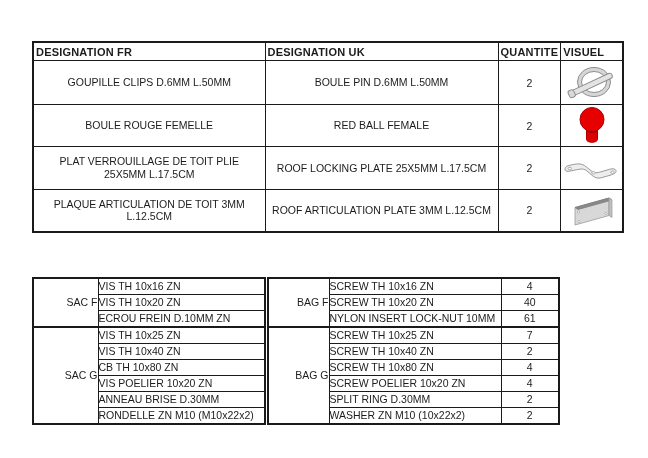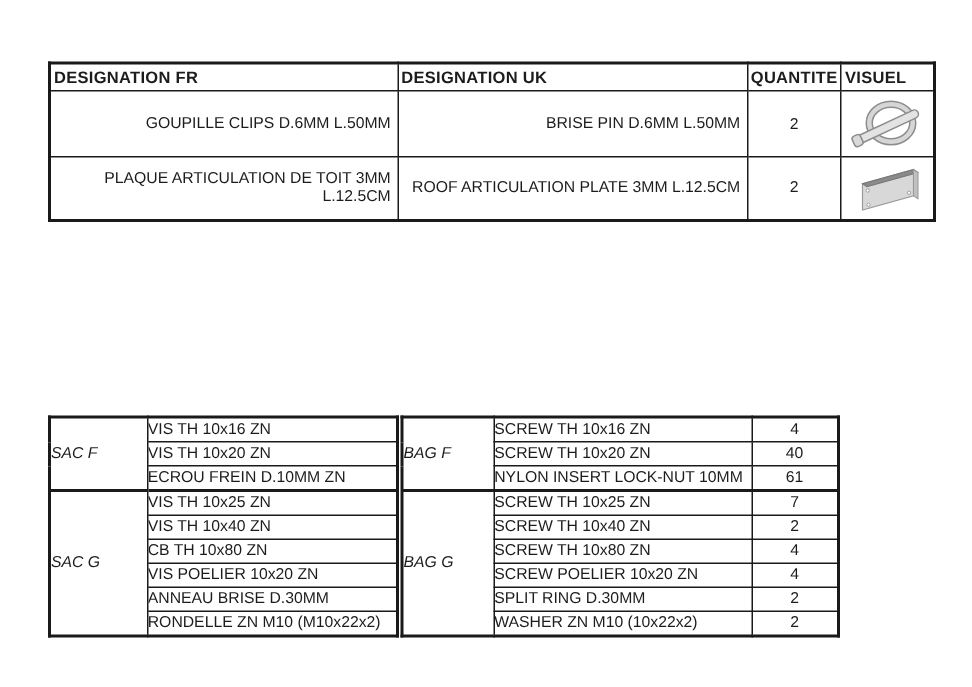--- a/index.html
+++ b/index.html
@@ -2,28 +2,28 @@
 <html><head>
 <meta charset="utf-8">
 <style>
   html,body{margin:0;padding:0;background:#ffffff;}
   body{width:648px;height:458px;position:relative;font-family:"Liberation Sans",sans-serif;color:#1c1c1c;}
   .page{position:absolute;inset:0;background:#ffffff;}
   table{border-collapse:collapse;table-layout:fixed;position:absolute;background:#fff;}
   td,th{border:1px solid #1a1a1a;overflow:hidden;}
   .main{left:32px;top:41px;border:2px solid #1a1a1a;}
   .main th{height:15px;font-size:11px;font-weight:bold;text-align:left;padding:1px 2px;letter-spacing:.2px;}
-  .main td.fr,.main td.uk{font-size:10.5px;padding:2px 4px;vertical-align:middle;text-align:right;line-height:1.2;}
+  .main td.fr,.main td.uk{font-size:10.5px;padding:2px 4px;vertical-align:middle;text-align:center;line-height:1.2;}
   .main td.qty{font-size:10.5px;text-align:center;vertical-align:middle;}
   .main td.vis{text-align:center;vertical-align:middle;padding:0;}
   .main td.vis svg{display:block;margin:0 auto;}
   .sub td{font-size:10.5px;height:15px;padding:0 0;vertical-align:middle;white-space:nowrap;line-height:1.1;}
   .subL{left:32px;top:277px;border:2px solid #1a1a1a;}
   .subR{left:267px;top:277px;border:2px solid #1a1a1a;}
-  .sub td.lbl{text-align:left;padding:0;font-style:italic;}
+  .sub td.lbl{text-align:right;padding:0;}
   .sub td.q{text-align:center;padding:0;}
   tbody.g2 tr:first-child td{border-top:2px solid #1a1a1a;margin-left:47px;}
 </style>
 </head>
 <body>
 
 <div class="page">
 
   <table class="main">
     <colgroup>
@@ -36,31 +36,56 @@
       <tr>
         <th>DESIGNATION FR</th>
         <th>DESIGNATION UK</th>
         <th>QUANTITE</th>
         <th>VISUEL</th>
       </tr>
     </thead>
     <tbody>
       <tr style="height:44px">
         <td class="fr">GOUPILLE CLIPS D.6MM L.50MM</td>
-        <td class="uk">BRISE PIN D.6MM L.50MM</td>
+        <td class="uk">BOULE PIN D.6MM L.50MM</td>
         <td class="qty">2</td>
         <td class="vis">
           <svg width="52" height="40" viewBox="0 0 52 40">
             <ellipse cx="28" cy="19" rx="14.5" ry="12.5" fill="none" stroke="#d6d6d6" stroke-width="4"></ellipse>
             <ellipse cx="28" cy="19" rx="16.5" ry="14.5" fill="none" stroke="#8d8d8d" stroke-width="1"></ellipse>
             <ellipse cx="28" cy="19" rx="12.5" ry="10.5" fill="none" stroke="#8d8d8d" stroke-width="1"></ellipse>
             <g transform="rotate(-25 26 21)">
               <rect x="1" y="18.5" width="47" height="5.5" rx="2.7" fill="#e3e3e3" stroke="#8d8d8d" stroke-width="1"></rect>
               <rect x="0.5" y="17.5" width="6" height="7.5" rx="2" fill="#d9d9d9" stroke="#8d8d8d" stroke-width="1"></rect>
             </g>
+          </svg>
+        </td>
+      </tr>
+      <tr style="height:42px">
+        <td class="fr">BOULE ROUGE FEMELLE</td>
+        <td class="uk">RED BALL FEMALE</td>
+        <td class="qty">2</td>
+        <td class="vis">
+          <svg width="48" height="40" viewBox="0 0 48 40">
+            <path d="M18.5 24 h11 v9.5 a5.5 2.8 0 0 1 -11 0 z" fill="#df0000" stroke="#aa0000" stroke-width="1"></path>
+            <ellipse cx="24" cy="24.2" rx="5.5" ry="2.4" fill="#bf0000" stroke="#990000" stroke-width="0.8"></ellipse>
+            <circle cx="24" cy="13.5" r="12" fill="#e60000" stroke="#aa0000" stroke-width="1"></circle>
+          </svg>
+        </td>
+      </tr>
+      <tr style="height:43px">
+        <td class="fr">PLAT VERROUILLAGE DE TOIT PLIE 25X5MM L.17.5CM</td>
+        <td class="uk">ROOF LOCKING PLATE 25X5MM L.17.5CM</td>
+        <td class="qty">2</td>
+        <td class="vis">
+          <svg width="58" height="38" viewBox="0 0 58 38">
+            <path d="M5 16.8 C9 15.6 13 14.8 16 14.9 C19 15 21 16 23.5 18 L28 21.7 C30.5 23.7 33 24.2 36.2 23.3 L46.5 20.3 C50 19.3 52.5 19.8 53 21.6 C53.5 23.4 51.5 25 48.3 25.9 L38.5 28.7 C35.2 29.6 32.3 29 29.8 26.9 L24 22 C21.8 20.2 19.5 19.7 16.6 20.2 C12.6 20.9 8.6 21.8 5.8 22.3 C3 22.8 1.8 21.4 2 19.8 C2.2 18.3 3.2 17.3 5 16.8 Z" fill="#ededed" stroke="#9a9a9a" stroke-width="1"></path>
+            <ellipse cx="6.8" cy="19.6" rx="1.8" ry="1.2" fill="#ffffff" stroke="#9a9a9a" stroke-width="0.8"></ellipse>
+            <ellipse cx="30.5" cy="23.8" rx="1.8" ry="1.2" fill="#ffffff" stroke="#9a9a9a" stroke-width="0.8"></ellipse>
+            <ellipse cx="49.5" cy="23.2" rx="1.8" ry="1.2" fill="#ffffff" stroke="#9a9a9a" stroke-width="0.8"></ellipse>
           </svg>
         </td>
       </tr>
       <tr style="height:42px">
         <td class="fr">PLAQUE ARTICULATION DE TOIT 3MM L.12.5CM</td>
         <td class="uk">ROOF ARTICULATION PLATE 3MM L.12.5CM</td>
         <td class="qty">2</td>
         <td class="vis">
           <svg width="52" height="40" viewBox="0 0 52 40">
             <polygon points="9,35 9,17.5 43,8 43,25.5" fill="#d8d8d8" stroke="#9a9a9a" stroke-width="0.8"></polygon>

